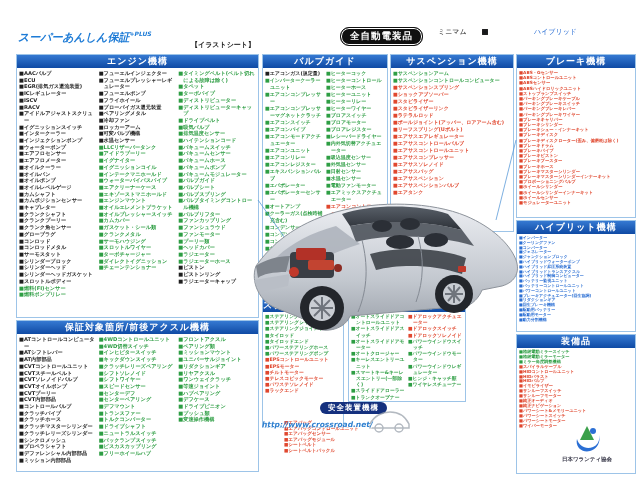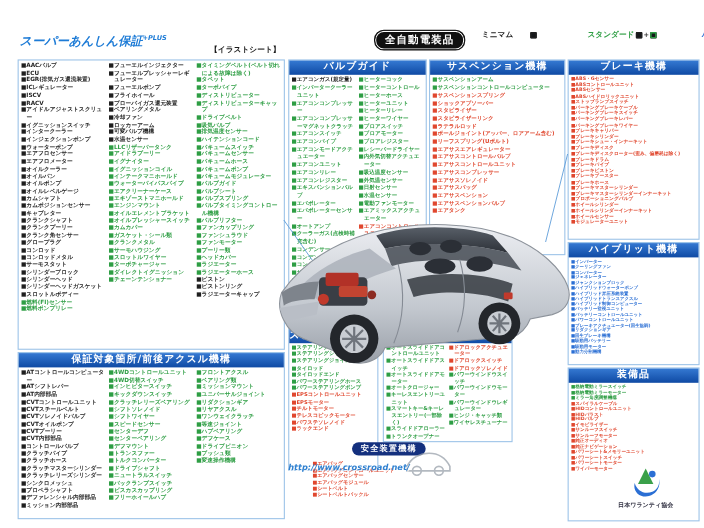--- a/index.html
+++ b/index.html
@@ -13,21 +13,21 @@
         font-size:18px;font-weight:bold;color:#1a1a1a;letter-spacing:2px;white-space:nowrap;}
   .doc-sub{position:absolute;left:148px;top:40px;width:150px;text-align:center;
         font-size:7px;font-weight:bold;color:#1a1a1a;}
   .badge{position:absolute;left:340px;top:27px;background:#101010;color:#fff;font-weight:bold;
         font-size:9.5px;padding:2px 9px;border-radius:9px;border:1px solid #101010;
         box-shadow:inset 0 0 0 1px #ffffff;letter-spacing:1px;}
   
   .legend{position:absolute;left:438px;top:26px;display:grid;
         grid-template-columns:96px 104px;grid-auto-rows:12px;grid-auto-flow:column;}
   .lg-row{display:flex;align-items:center;}
-  .lg-label{font-size:7px;font-weight:bold;width:44px;white-space:nowrap;}
+  .lg-label{font-size:7px;font-weight:normal;width:44px;white-space:nowrap;}
   .lg-sq{width:6px;height:6px;border-radius:1px;display:inline-block;background:#15171a;}
   .lg-plus{font-size:6px;color:#333;margin:0 1px;font-weight:bold;}
   
   .section{position:absolute;border:1px solid #9dc4e8;background:#fff;box-sizing:border-box;}
   .sec-h{background:linear-gradient(#3579d2,#0f4aa4);color:#fff;font-weight:bold;text-align:center;
         font-size:9px;height:13px;line-height:13px;letter-spacing:1px;white-space:nowrap;overflow:hidden;}
   .sec-b{display:flex;align-items:flex-start;padding:2px 1px 0 1px;}
   .sec-b ul{list-style:none;margin:0;padding:0 1px;flex:1;min-width:0;}
   .sec-b li{padding-left:5px;text-indent:-5px;word-break:break-all;font-weight:bold;}
   .pill-h{position:absolute;background:#14307e;color:#fff;font-weight:bold;font-size:7.5px;
@@ -54,26 +54,20 @@
 
   <div class="logo"><span>スーパーあんしん保証</span><sup>+PLUS</sup></div>
   <div class="doc-sub">【イラストシート】</div>
   <div class="badge">全自動電装品</div>
   <div class="legend" id="legend">
       <div class="lg-row">
         <span class="lg-label" style="color: rgb(26, 26, 26);">ミニマム</span>
         <span class="lg-sq" style="background: rgb(21, 23, 26); box-shadow: rgb(31, 31, 31) 0px 0px 0px 1.4px inset;"></span>
       </div>
       <div class="lg-row">
-        <span class="lg-label" style="color: rgb(46, 158, 68);">スタンダード</span>
-        <span class="lg-sq" style="background: rgb(21, 23, 26); box-shadow: rgb(31, 31, 31) 0px 0px 0px 1.4px inset;"></span>
-        <span class="lg-plus">+</span>
-        <span class="lg-sq" style="background: rgb(21, 23, 26); box-shadow: rgb(46, 158, 68) 0px 0px 0px 1.4px inset;"></span>
-      </div>
-      <div class="lg-row">
         <span class="lg-label" style="color: rgb(43, 111, 212);">ハイブリッド</span>
       </div>
     </div>
 
   <svg class="leader" width="640" height="480">
     <g stroke="#5b9bd8" stroke-width="0.8" fill="none">
       <path d="M258,200 L292,248"></path>
       <path d="M337,302 L348,262"></path>
       <path d="M448,233 L438,258"></path>
       <path d="M516,140 L496,220"></path>
@@ -136,20 +130,21 @@
         </g>
       </g>
 
       <path d="M112,72 C118,96 118,120 108,144" stroke="#858b94" stroke-width="1" fill="none"></path>
       <path d="M168,68 C174,90 174,112 166,134" stroke="#858b94" stroke-width="1" fill="none"></path>
     </svg>
   </div>
 
   <div id="sections">
       <div class="section" style="left: 16px; top: 54px; width: 243px; height: 264px;">
+        <div class="sec-h">エンジン機構</div>
         <div class="sec-b">
           <ul style="font-size: 5.2px; line-height: 6.7px;">
             <li style="color: rgb(31, 31, 31);">■AACバルブ</li>
             <li style="color: rgb(31, 31, 31);">■ECU</li>
             <li style="color: rgb(31, 31, 31);">■EGR(排気ガス還流装置)</li>
             <li style="color: rgb(31, 31, 31);">■ICレギュレーター</li>
             <li style="color: rgb(31, 31, 31);">■ISCV</li>
             <li style="color: rgb(31, 31, 31);">■RACV</li>
             <li style="color: rgb(31, 31, 31);">■アイドルアジャストスクリュー</li>
             <li style="color: rgb(31, 31, 31);">■イグニッションスイッチ</li>

